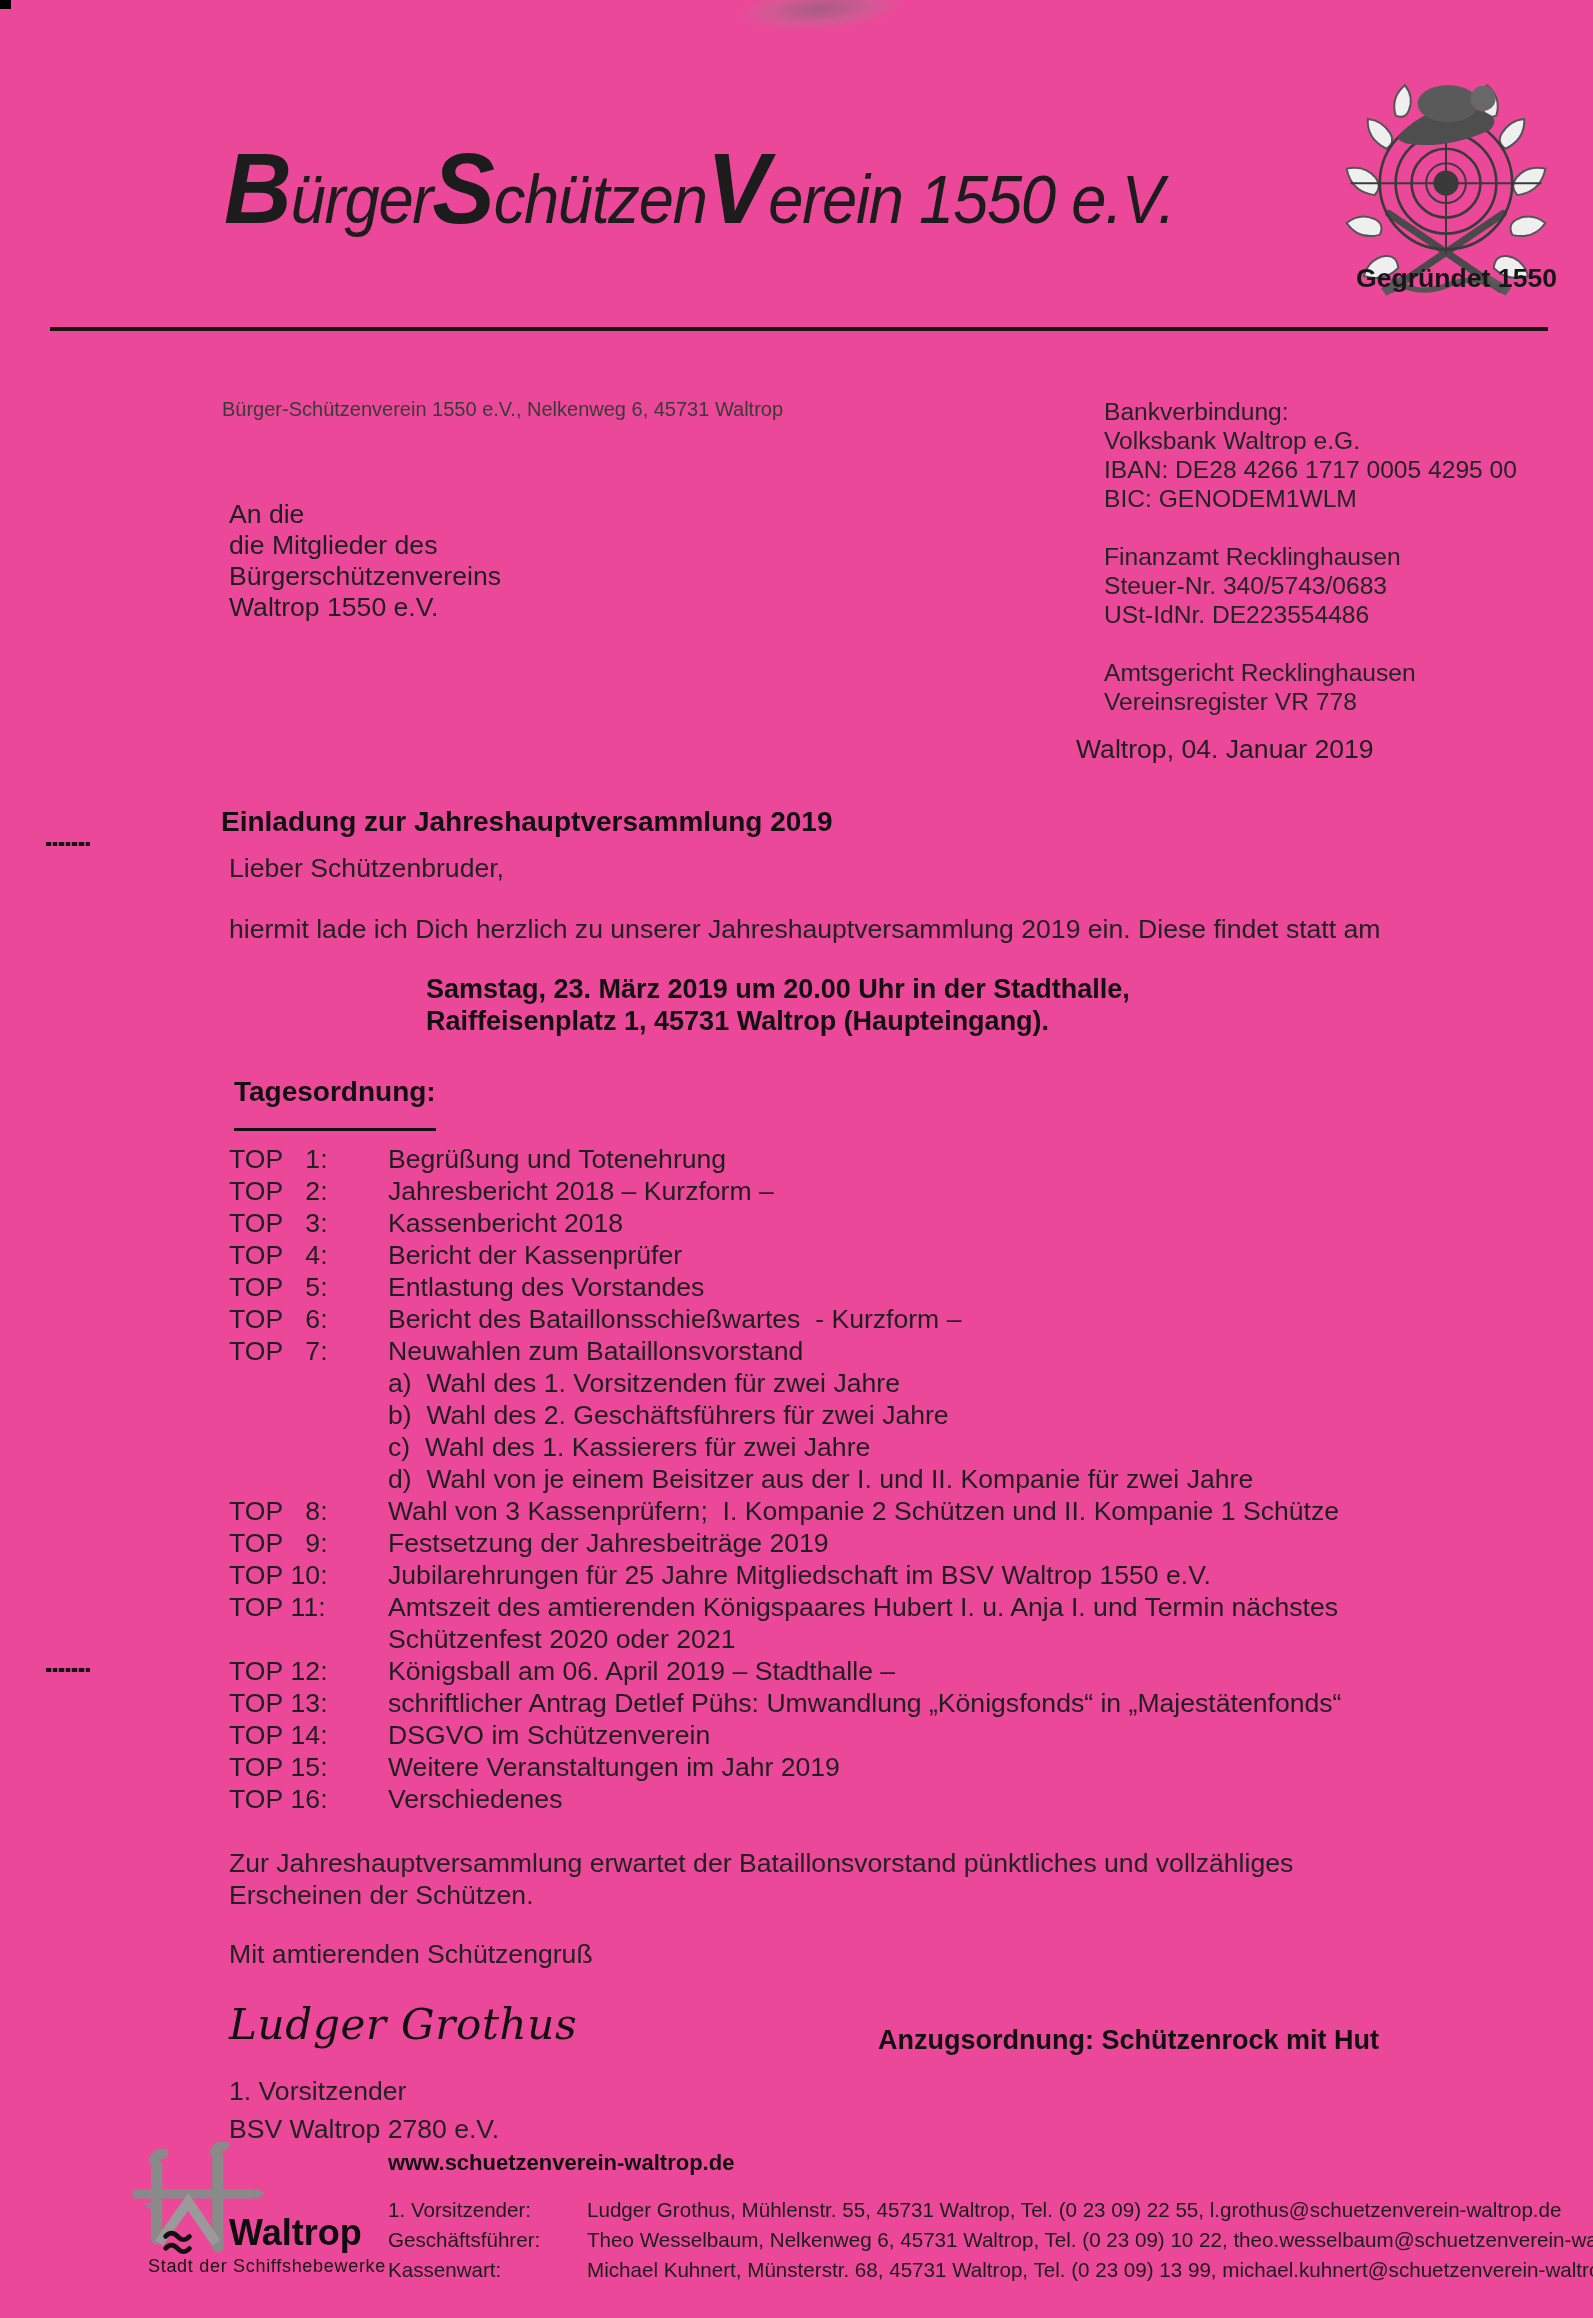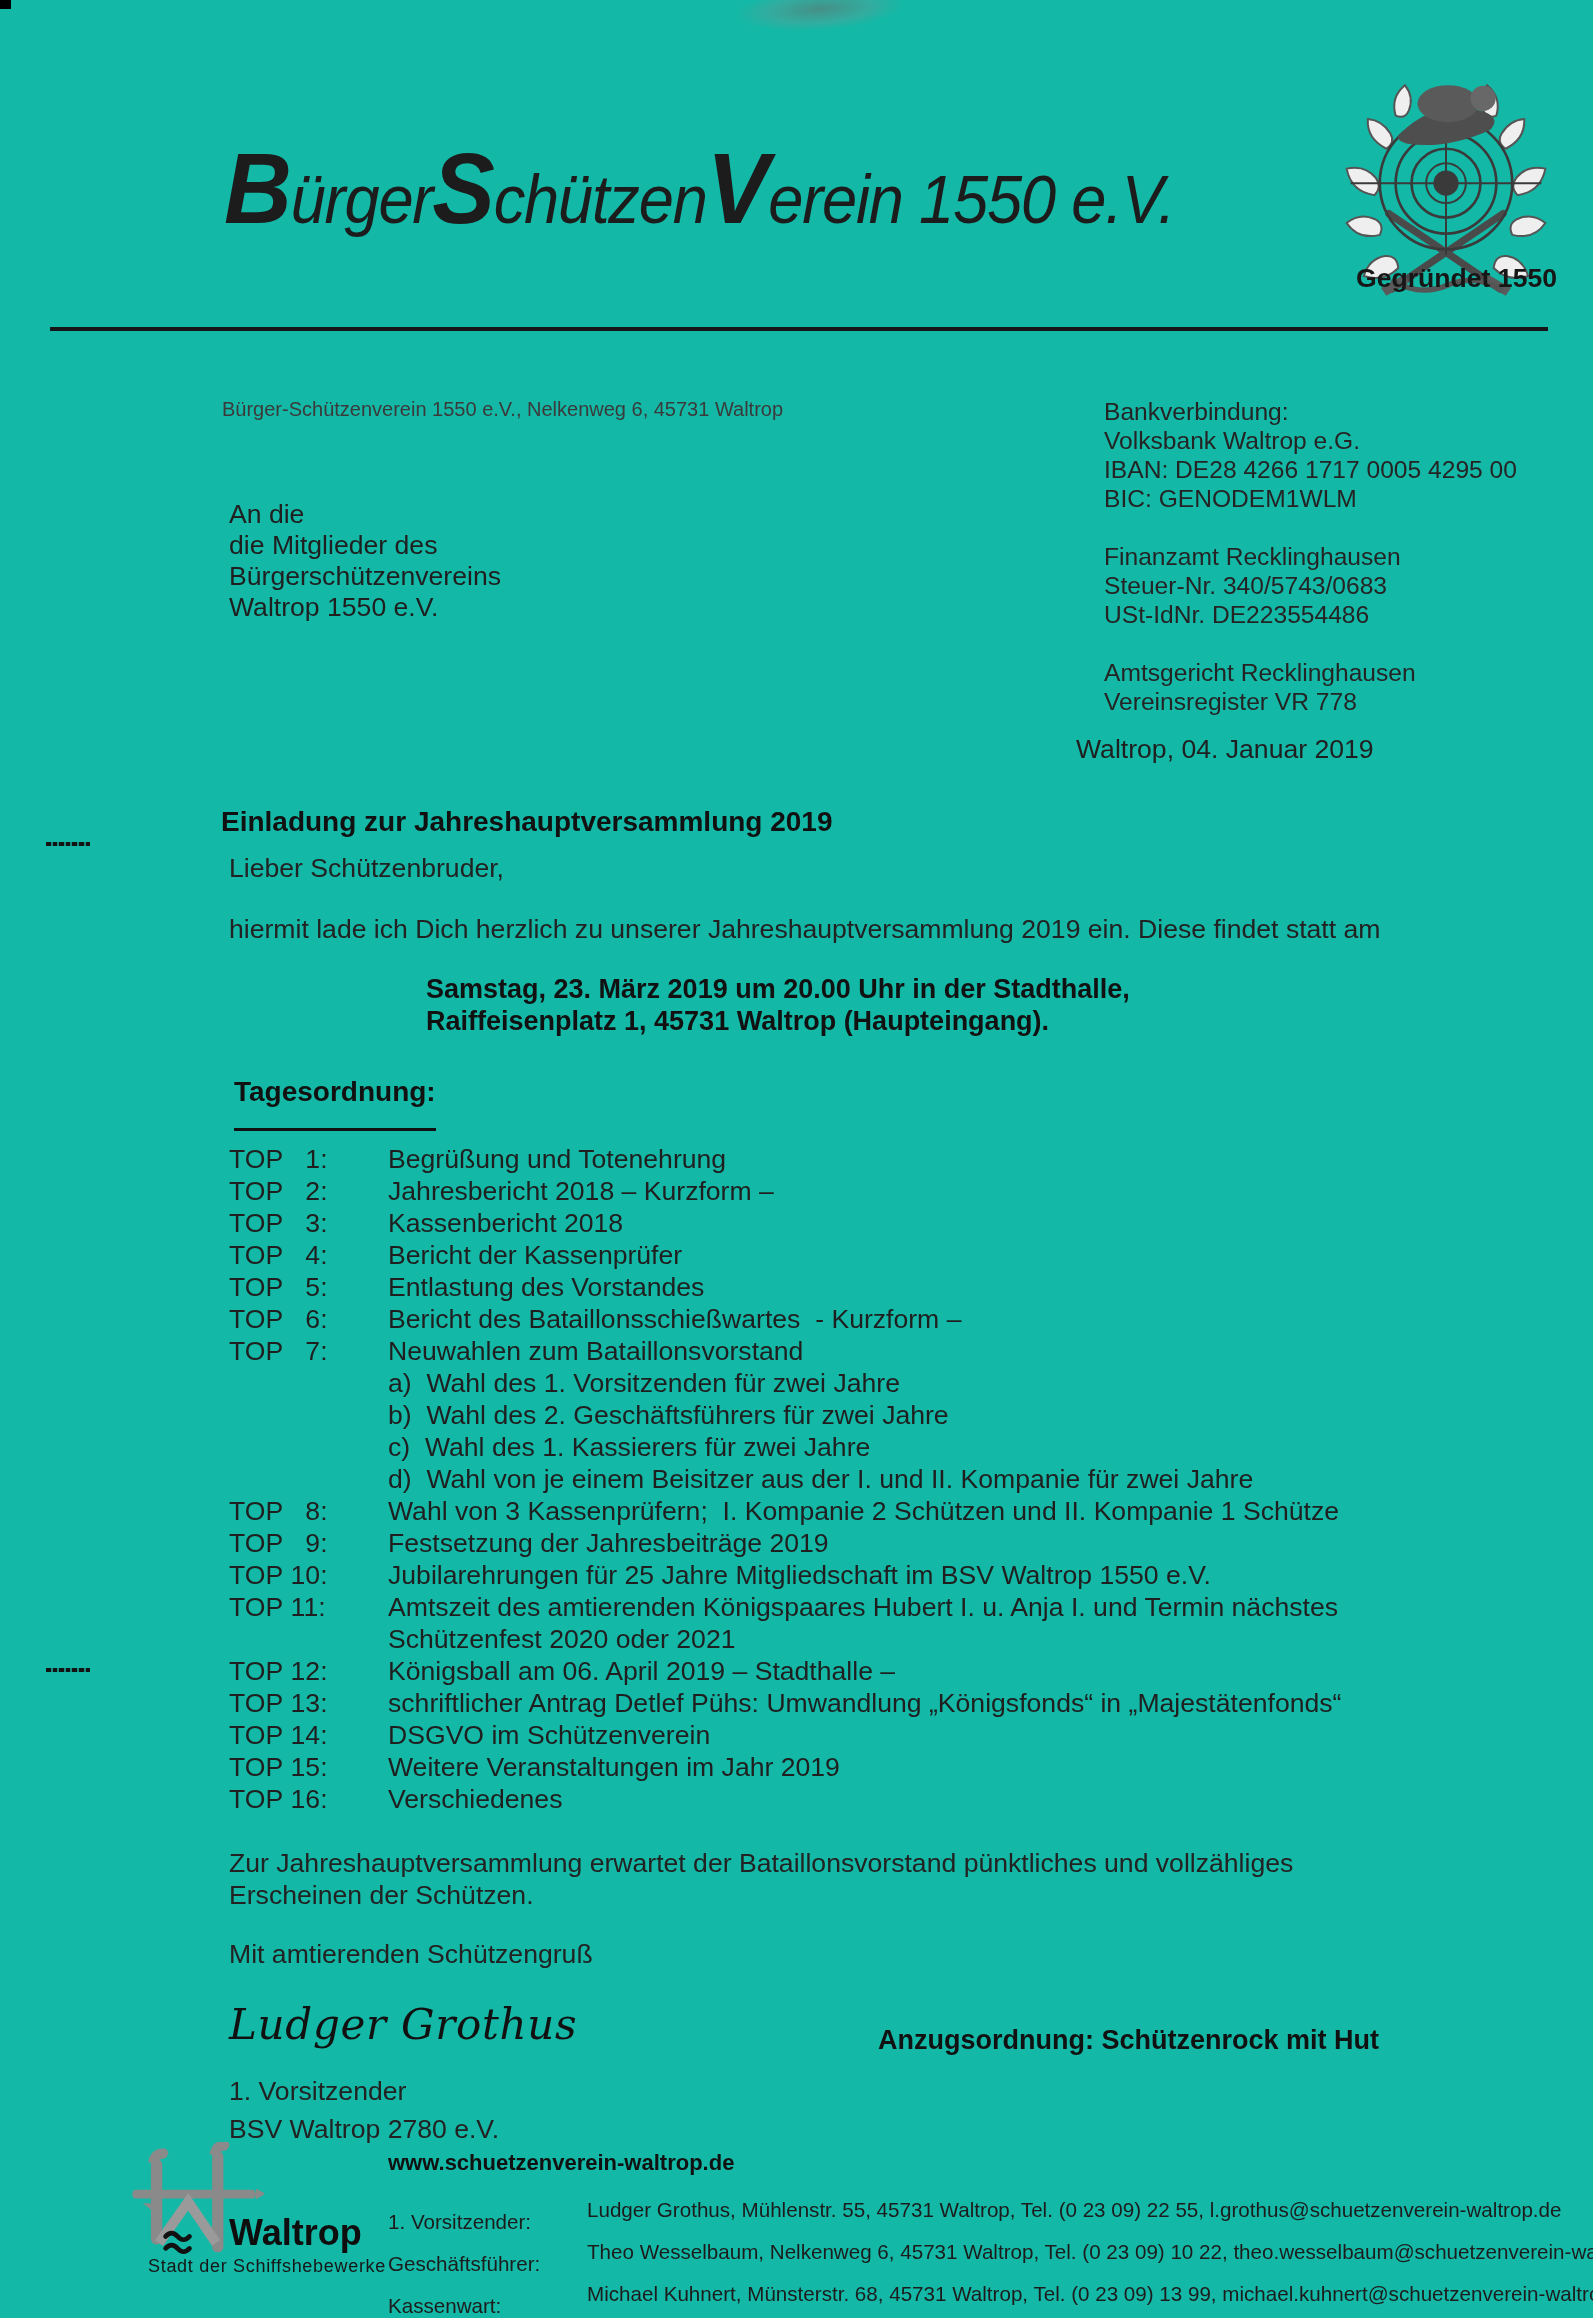--- a/index.html
+++ b/index.html
@@ -1,19 +1,19 @@
 <!DOCTYPE html>
 <html lang="de" style="font-size:10.6px"><head>
 <meta charset="utf-8">
 <style>
   html,body{margin:0;padding:0;background:#9a9a9a;}
   .page{
     position:relative;
     width:1594px;height:2319px;
-    background:#14b8a6;
+    background:#ec4899;
     overflow:hidden;
     font-family:"Liberation Sans", sans-serif;
     color:#222;
   }
   
   .smudge{position:absolute;left:737px;top:-12px;width:166px;height:42px;
     background:radial-gradient(ellipse at center, rgba(110,110,110,.55) 0%, rgba(140,140,140,.25) 45%, rgba(160,160,160,0) 72%);
     transform:rotate(-4deg);}
   .corner-mark{position:absolute;left:0;top:0;width:10.6px;height:8.6px;background:#000;}
   .fold-mark{position:absolute;left:46px;width:44px;height:4px;
@@ -60,21 +60,21 @@
   .sig-role{position:absolute;left:229px;top:2076px;font-size:26.6px;white-space:nowrap;}
   .sig-org{position:absolute;left:229px;top:2114px;font-size:26.6px;white-space:nowrap;}
 
   
   .city-logo{position:absolute;left:131px;top:2142px;}
   .city-name{position:absolute;left:229px;top:2212px;font-size:36px;font-weight:bold;color:#0e0e0e;white-space:nowrap;}
   .city-sub{position:absolute;left:148px;top:2256px;font-size:18px;color:#161616;white-space:nowrap;letter-spacing:0.7px;}
   .footer-url{position:absolute;left:388px;top:2150px;font-size:22px;font-weight:bold;color:#111;white-space:nowrap;}
   .footer-table{position:absolute;left:388px;top:2195px;font-size:20.6px;color:#1c1c1c;}
   .footer-row{display:flex;line-height:30px;white-space:nowrap;}
-  .footer-label{width:199px;flex:0 0 199px;margin-top:12px;}
+  .footer-label{width:199px;flex:0 0 199px;}
 </style>
 </head>
 <body>
 
 <div class="page">
 
   <div class="smudge"></div>
   <div class="corner-mark"></div>
   <div class="fold-mark fold-1"></div>
   <div class="fold-mark fold-2"></div>

